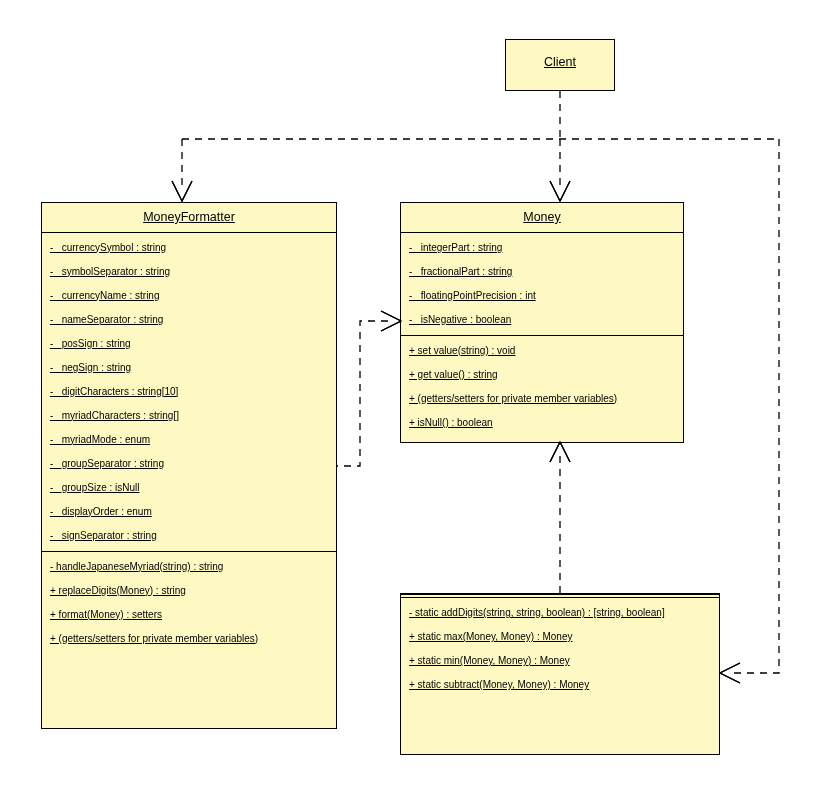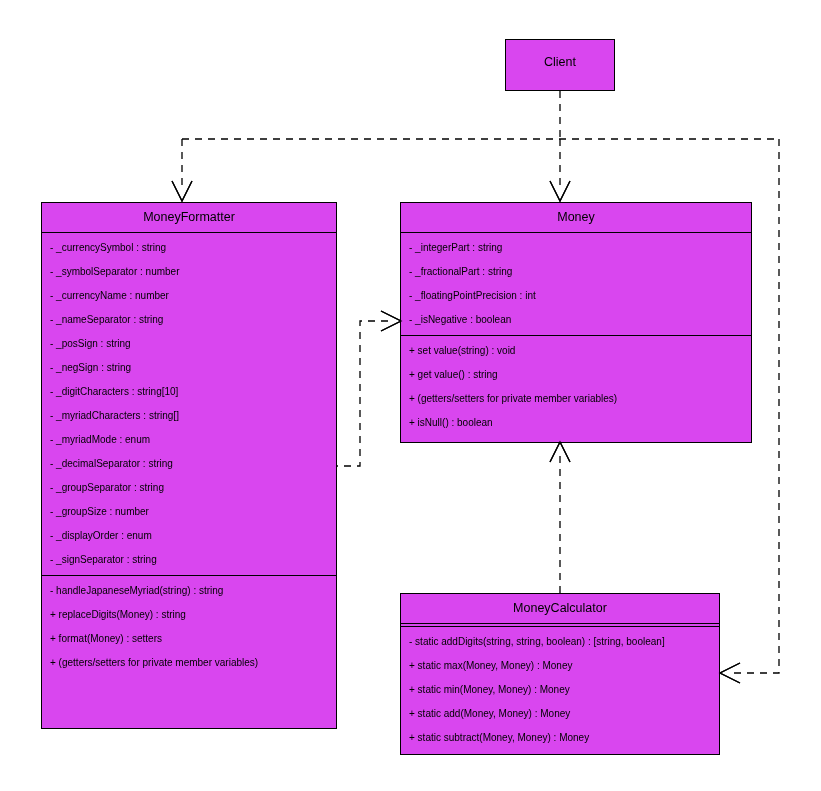--- a/index.html
+++ b/index.html
@@ -12,22 +12,23 @@
     width: 821px;
     height: 791px;
     background: #ffffff;
     font-family: "Liberation Sans", sans-serif;
     overflow: hidden;
   }
   .uml-class {
     position: absolute;
     box-sizing: border-box;
     border: 1px solid #000000;
-    background: #d946ef;
+    background: #fef9c3;
     z-index: 5;
+    text-decoration: underline;
   }
   .class-title {
     text-align: center;
     font-size: 12.5px;
     color: #000000;
     line-height: 1;
     padding: 8px 4px 8px 4px;
     white-space: nowrap;
   }
   .divider {
@@ -103,70 +104,67 @@
 
   <div class="uml-class" style="left:505px; top:39px; width:110px; height:52px;">
     <div class="class-title" style="padding-top:16px;">Client</div>
   </div>
 
   <div class="uml-class" style="left:41px; top:202px; width:296px; height:527px;">
     <div class="class-title">MoneyFormatter</div>
     <div class="divider"></div>
     <div class="compartment">
       <div class="member">- _currencySymbol : string</div>
-      <div class="member">- _symbolSeparator : number</div>
-      <div class="member">- _currencyName : number</div>
+      <div class="member">- _symbolSeparator : string</div>
+      <div class="member">- _currencyName : string</div>
       <div class="member">- _nameSeparator : string</div>
       <div class="member">- _posSign : string</div>
       <div class="member">- _negSign : string</div>
       <div class="member">- _digitCharacters : string[10]</div>
       <div class="member">- _myriadCharacters : string[]</div>
       <div class="member">- _myriadMode : enum</div>
-      <div class="member">- _decimalSeparator : string</div>
       <div class="member">- _groupSeparator : string</div>
-      <div class="member">- _groupSize : number</div>
+      <div class="member">- _groupSize : isNull</div>
       <div class="member">- _displayOrder : enum</div>
       <div class="member">- _signSeparator : string</div>
     </div>
     <div class="divider"></div>
     <div class="compartment">
       <div class="member">- handleJapaneseMyriad(string) : string</div>
       <div class="member">+ replaceDigits(Money) : string</div>
       <div class="member">+ format(Money) : setters</div>
       <div class="member">+ (getters/setters for private member variables)</div>
     </div>
   </div>
 
-  <div class="uml-class" style="left:400px; top:202px; width:352px; height:241px;">
+  <div class="uml-class" style="left:400px; top:202px; width:284px; height:241px;">
     <div class="class-title">Money</div>
     <div class="divider"></div>
     <div class="compartment">
       <div class="member">- _integerPart : string</div>
       <div class="member">- _fractionalPart : string</div>
       <div class="member">- _floatingPointPrecision : int</div>
       <div class="member">- _isNegative : boolean</div>
     </div>
     <div class="divider"></div>
     <div class="compartment">
       <div class="member">+ set value(string) : void</div>
       <div class="member">+ get value() : string</div>
       <div class="member">+ (getters/setters for private member variables)</div>
       <div class="member">+ isNull() : boolean</div>
     </div>
   </div>
 
   <div class="uml-class" style="left:400px; top:593px; width:320px; height:162px;">
-    <div class="class-title">MoneyCalculator</div>
     <div class="divider"></div>
     <div class="divider double"></div>
     <div class="compartment">
       <div class="member">- static addDigits(string, string, boolean) : [string, boolean]</div>
       <div class="member">+ static max(Money, Money) : Money</div>
       <div class="member">+ static min(Money, Money) : Money</div>
-      <div class="member">+ static add(Money, Money) : Money</div>
       <div class="member">+ static subtract(Money, Money) : Money</div>
     </div>
   </div>
 
   <svg class="edge-layer over" width="821" height="791" viewBox="0 0 821 791" xmlns="http://www.w3.org/2000/svg">
     <path d="M172,181 L182,201 L192,181" stroke="#000" stroke-width="1.3" fill="none" stroke-linejoin="miter"></path>
     <path d="M550,181 L560,201 L570,181" stroke="#000" stroke-width="1.3" fill="none" stroke-linejoin="miter"></path>
     <path d="M381,311 L401,321 L381,331" stroke="#000" stroke-width="1.3" fill="none" stroke-linejoin="miter"></path>
     <path d="M550,462 L560,442 L570,462" stroke="#000" stroke-width="1.3" fill="none" stroke-linejoin="miter"></path>
     <path d="M740,663 L720,673 L740,683" stroke="#000" stroke-width="1.3" fill="none" stroke-linejoin="miter"></path>

